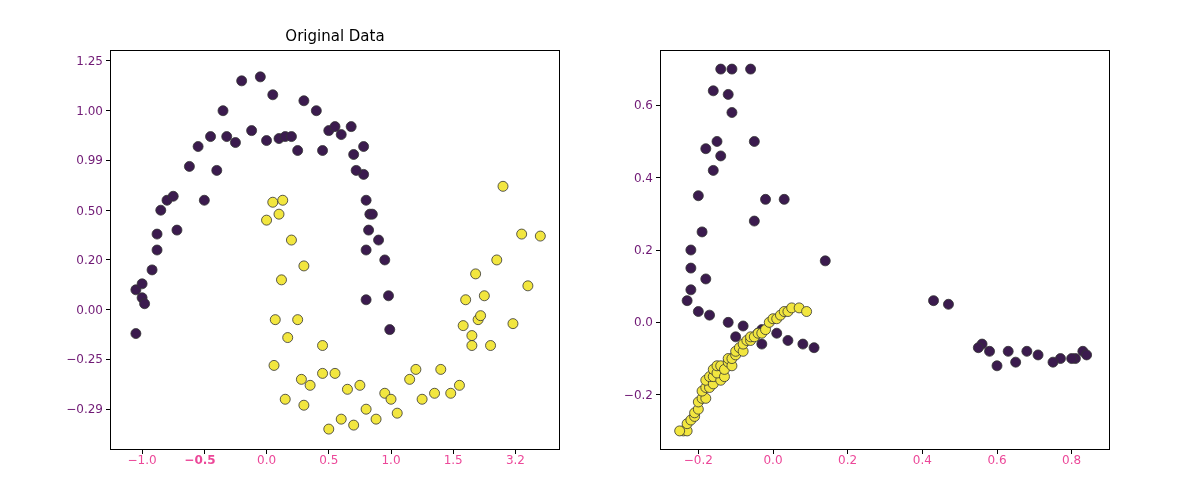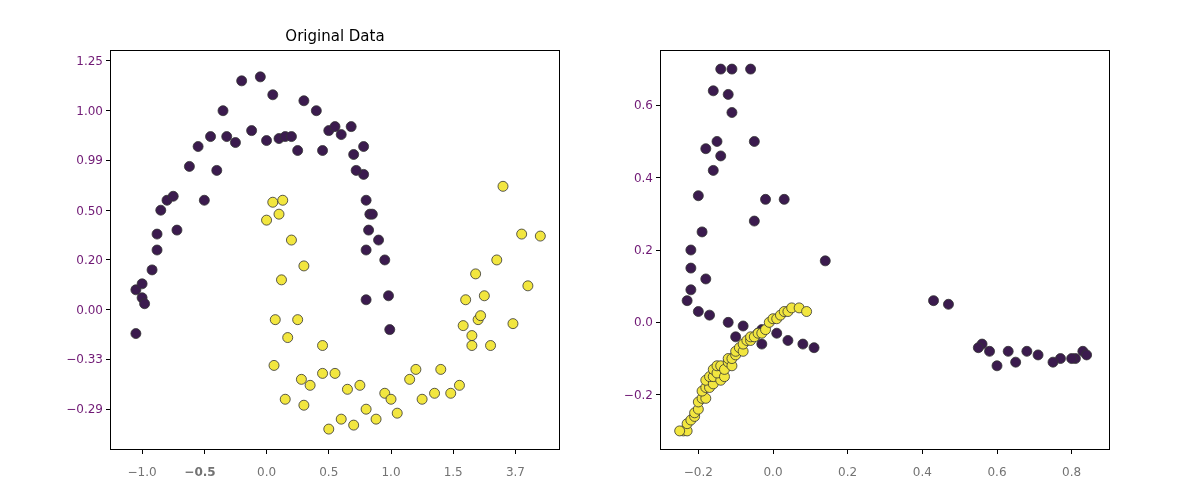--- a/index.html
+++ b/index.html
@@ -35,23 +35,23 @@
     left: 0;
     width: 100%;
     text-align: center;
     font-size: 15px;
     color: #000;
   }
   .tick-label-x {
     position: absolute;
     transform: translateX(-50%);
     top: 100%;
-    margin-top: 16px;
+    margin-top: 4px;
     font-size: 12px;
-    color: #737373;
+    color: #ec4899;
     white-space: nowrap;
   }
   .tick-label-y {
     position: absolute;
     transform: translateY(-50%);
     right: 100%;
     margin-right: 8px;
     font-size: 12px;
     color: #701a75;
     white-space: nowrap;
@@ -187,25 +187,25 @@
       <div class="tick-label-x" style="left: 89px; font-weight: bold;">−0.5</div>
       <div class="tick-mark-x" style="left: 155.056px;"></div>
       <div class="tick-label-x" style="left: 155.556px;">0.0</div>
       <div class="tick-mark-x" style="left: 217.278px;"></div>
       <div class="tick-label-x" style="left: 217.778px;">0.5</div>
       <div class="tick-mark-x" style="left: 279.5px;"></div>
       <div class="tick-label-x" style="left: 280px;">1.0</div>
       <div class="tick-mark-x" style="left: 341.722px;"></div>
       <div class="tick-label-x" style="left: 342.222px;">1.5</div>
       <div class="tick-mark-x" style="left: 403.944px;"></div>
-      <div class="tick-label-x" style="left: 404.444px;">3.7</div>
+      <div class="tick-label-x" style="left: 404.444px;">3.2</div>
       <div class="tick-mark-y" style="top: 357.7px;"></div>
       <div class="tick-label-y" style="top: 358.2px;">−0.29</div>
       <div class="tick-mark-y" style="top: 307.95px;"></div>
-      <div class="tick-label-y" style="top: 308.45px;">−0.33</div>
+      <div class="tick-label-y" style="top: 308.45px;">−0.25</div>
       <div class="tick-mark-y" style="top: 258.2px;"></div>
       <div class="tick-label-y" style="top: 258.7px;">0.00</div>
       <div class="tick-mark-y" style="top: 208.45px;"></div>
       <div class="tick-label-y" style="top: 208.95px;">0.20</div>
       <div class="tick-mark-y" style="top: 158.7px;"></div>
       <div class="tick-label-y" style="top: 160px;">0.50</div>
       <div class="tick-mark-y" style="top: 108.95px;"></div>
       <div class="tick-label-y" style="top: 109.45px;">0.99</div>
       <div class="tick-mark-y" style="top: 59.2px;"></div>
       <div class="tick-label-y" style="top: 59.7px;">1.00</div>

